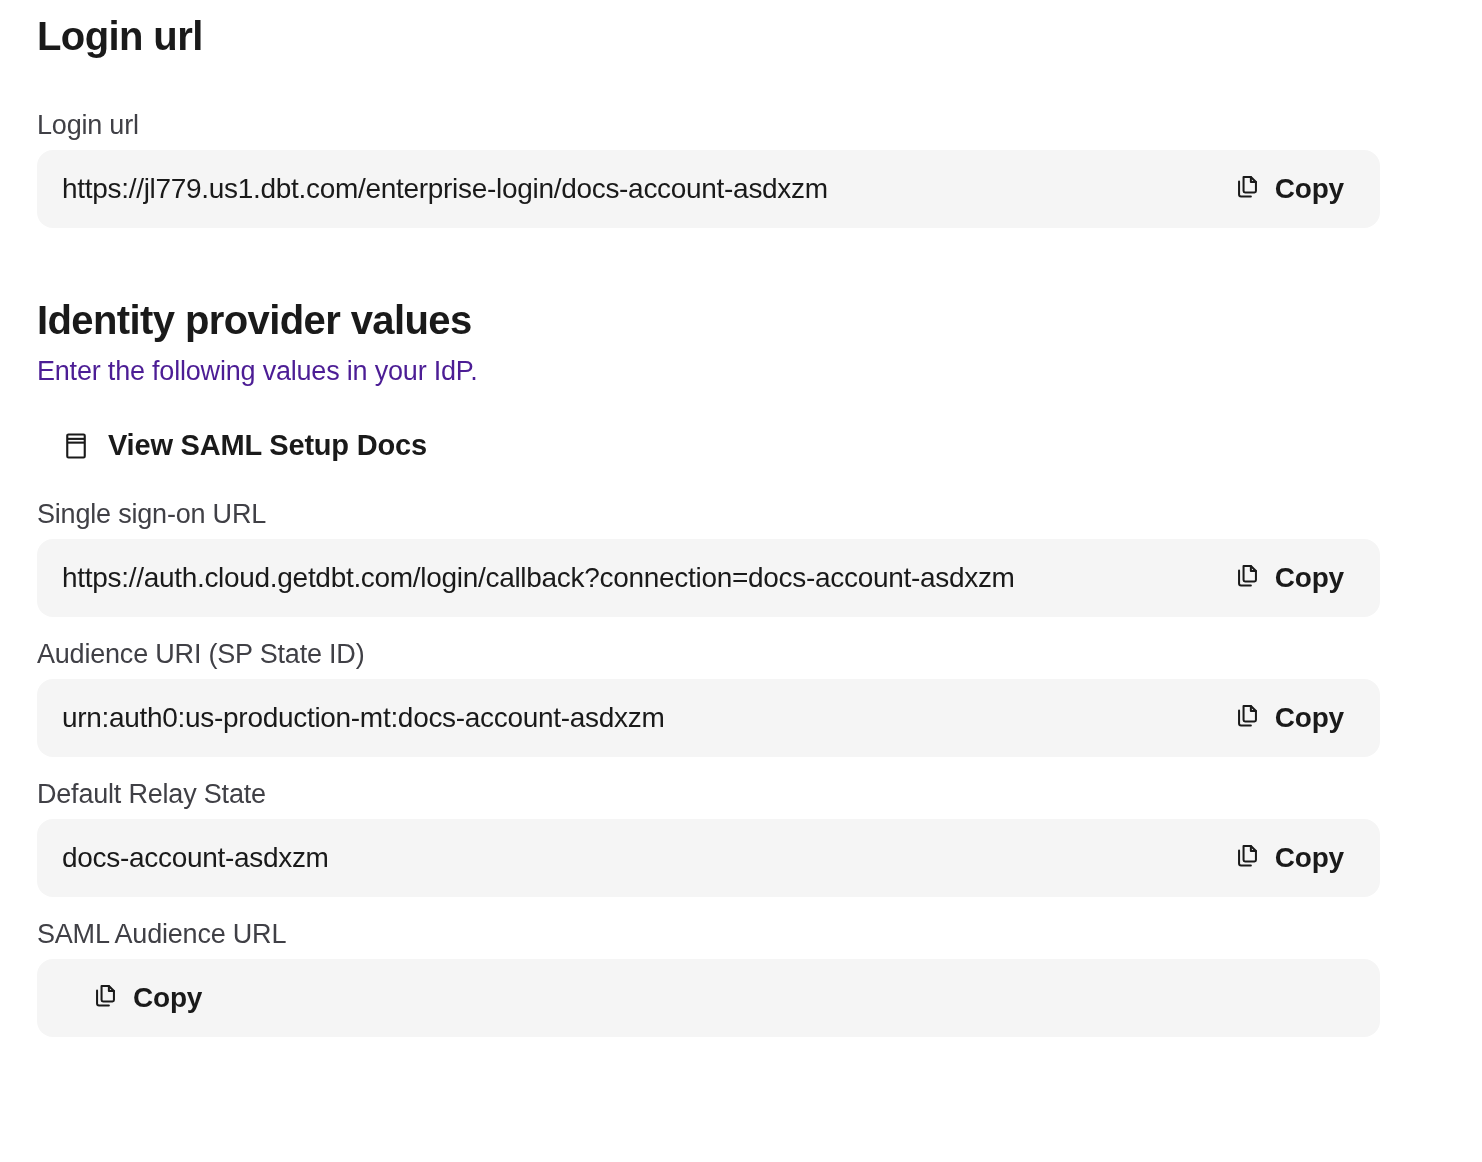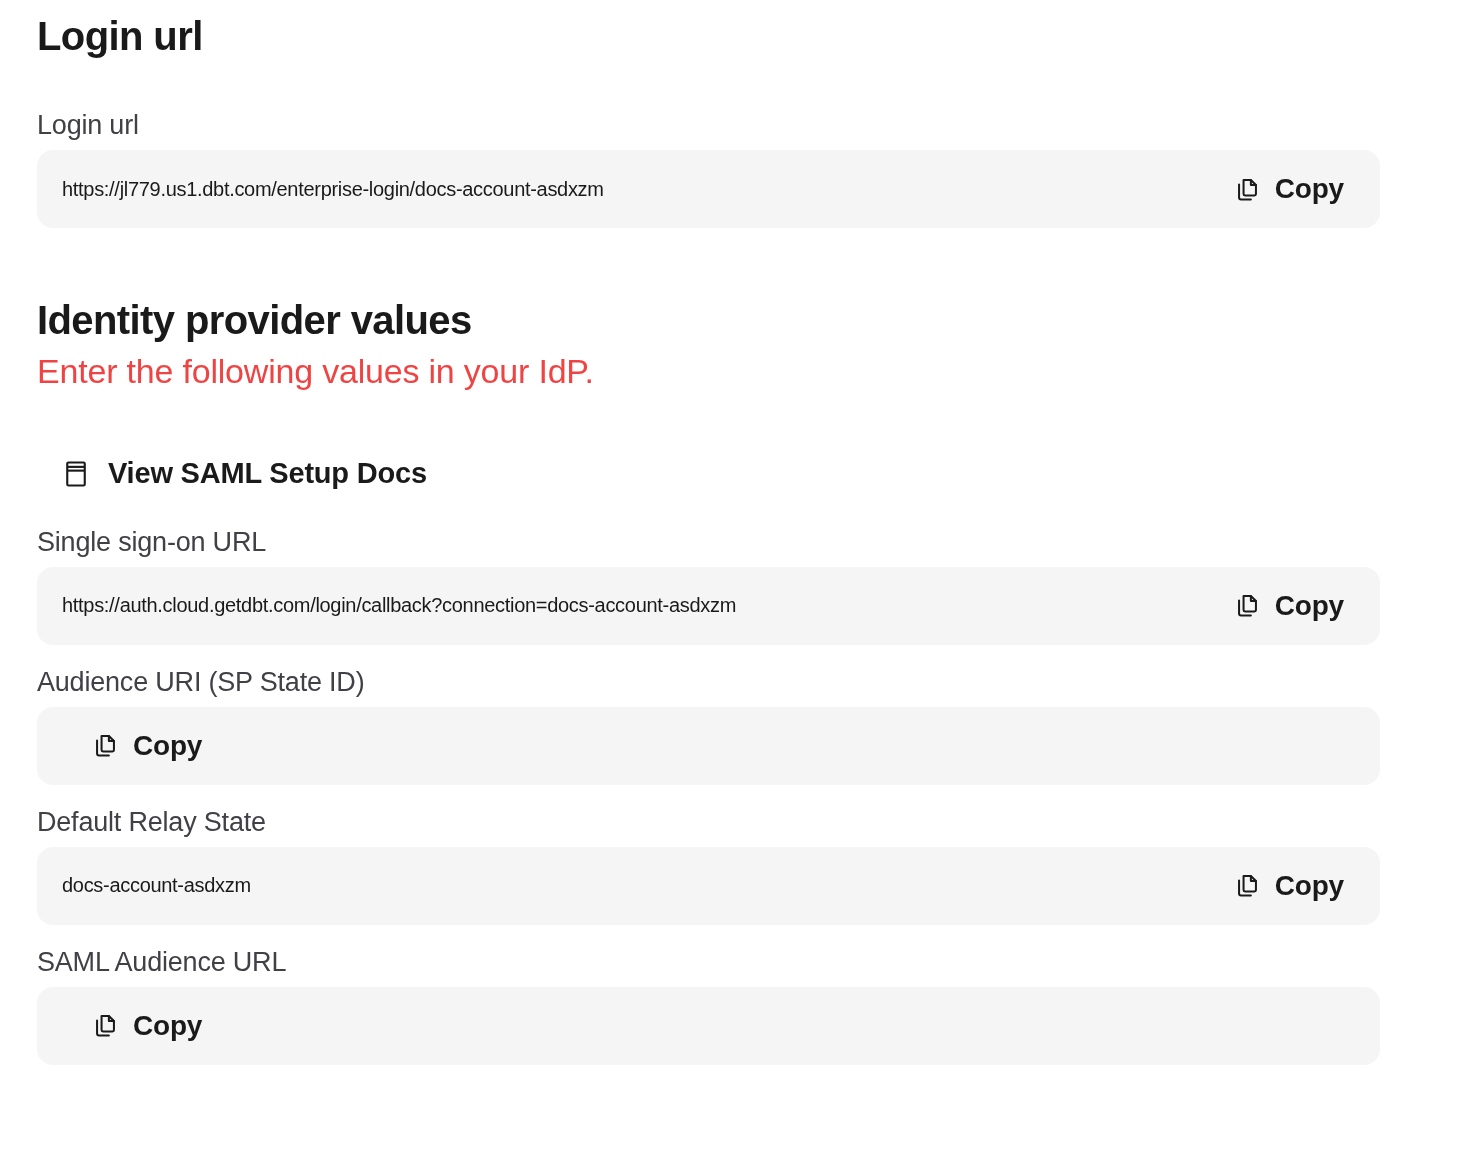--- a/index.html
+++ b/index.html
@@ -19,25 +19,25 @@
   .section-title {
     margin: 0;
     font-size: 40px;
     font-weight: 600;
     line-height: 48px;
     letter-spacing: -0.6px;
     color: #1a1a1a;
   }
   .idp-section .section-title { margin-top: 68px; }
   .section-subtitle {
-    margin: 10px 0 2px 0;
-    font-size: 34px;
+    margin: 10px 0 11px 0;
+    font-size: 27px;
     line-height: 34px;
     letter-spacing: -0.2px;
-    color: #ef4444;
+    color: #4c1d95;
   }
   .field-group { margin-top: 20px; }
   .field-group.login-field-group { margin-top: 48px; }
   .field-group.first-idp-field-group { margin-top: 32px; }
   .field-label {
     font-size: 27px;
     line-height: 34px;
     letter-spacing: -0.2px;
     color: #404046;
     margin-bottom: 8px;
@@ -46,49 +46,48 @@
     display: flex;
     align-items: center;
     justify-content: space-between;
     width: 1343px;
     height: 78px;
     background: #f5f5f5;
     border-radius: 16px;
     padding: 0 36px 0 25px;
   }
   .value-text {
-    font-size: 20px;
+    font-size: 28px;
     letter-spacing: -0.3px;
     color: #1a1a1a;
     white-space: nowrap;
     overflow: hidden;
     text-overflow: ellipsis;
   }
   .copy-btn {
     display: flex;
-    align-items: center;
     gap: 14px;
     background: transparent;
     border: none;
     padding: 0;
     margin-left: 30px;
     cursor: pointer;
     font-family: "Liberation Sans", "DejaVu Sans", sans-serif;
     font-size: 28px;
     font-weight: 600;
     letter-spacing: -0.2px;
     color: #1a1a1a;
     flex: 0 0 auto;
   }
   .copy-btn svg { display: block; }
   .docs-link {
     display: inline-flex;
     align-items: center;
     gap: 17px;
-    margin: 67px 0 0 24px;
+    margin: 30px 0 0 24px;
     font-size: 29px;
     font-weight: 600;
     letter-spacing: -0.2px;
     color: #1a1a1a;
     text-decoration: none;
     cursor: pointer;
   }
   .docs-link svg { display: block; }
 </style>
 </head>
@@ -147,20 +146,21 @@
           </span>
           <span>Copy</span>
         </button>
       </div>
     </div>
 
     
     <div class="field-group">
       <div class="field-label">Audience URI (SP State ID)</div>
       <div class="value-box">
+        <span class="value-text">urn:auth0:us-production-mt:docs-account-asdxzm</span>
         <button class="copy-btn">
           <span>
             <svg width="27" height="27" viewBox="0 0 24 24" fill="none" stroke="#1a1a1a" stroke-width="1.8" stroke-linecap="round" stroke-linejoin="round">
               <path d="M8.5 3.5 H15 L19.5 8 V16 a1.3 1.3 0 0 1 -1.3 1.3 H9.8 A1.3 1.3 0 0 1 8.5 16 Z"></path>
               <path d="M15 3.5 V8 H19.5"></path>
               <path d="M4.5 7.5 V19 a1.8 1.8 0 0 0 1.8 1.8 H15"></path>
             </svg>
           </span>
           <span>Copy</span>
         </button>

